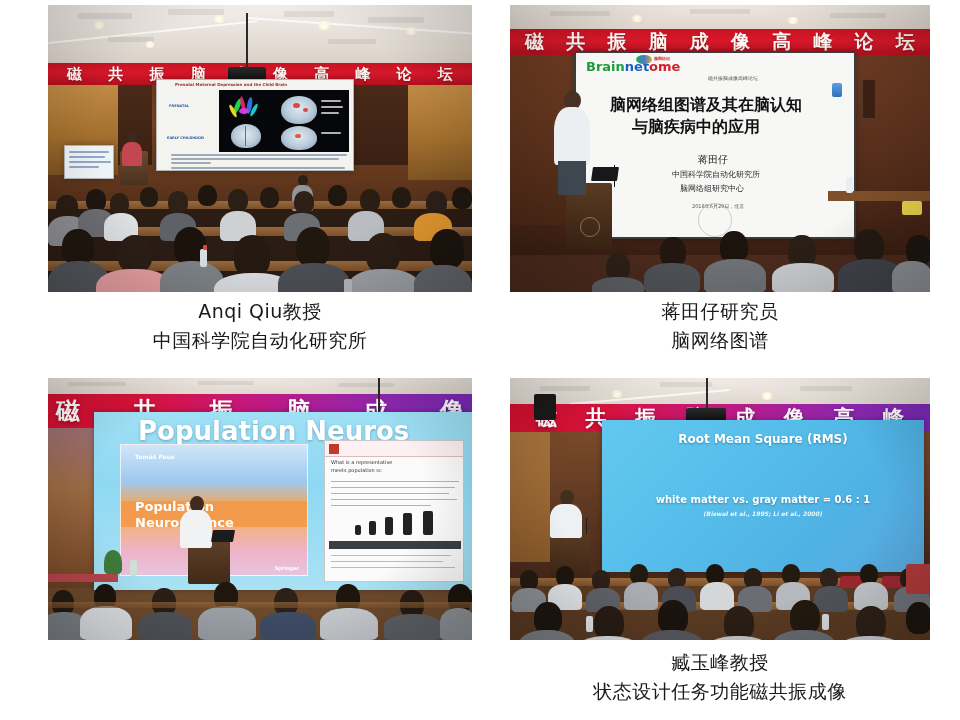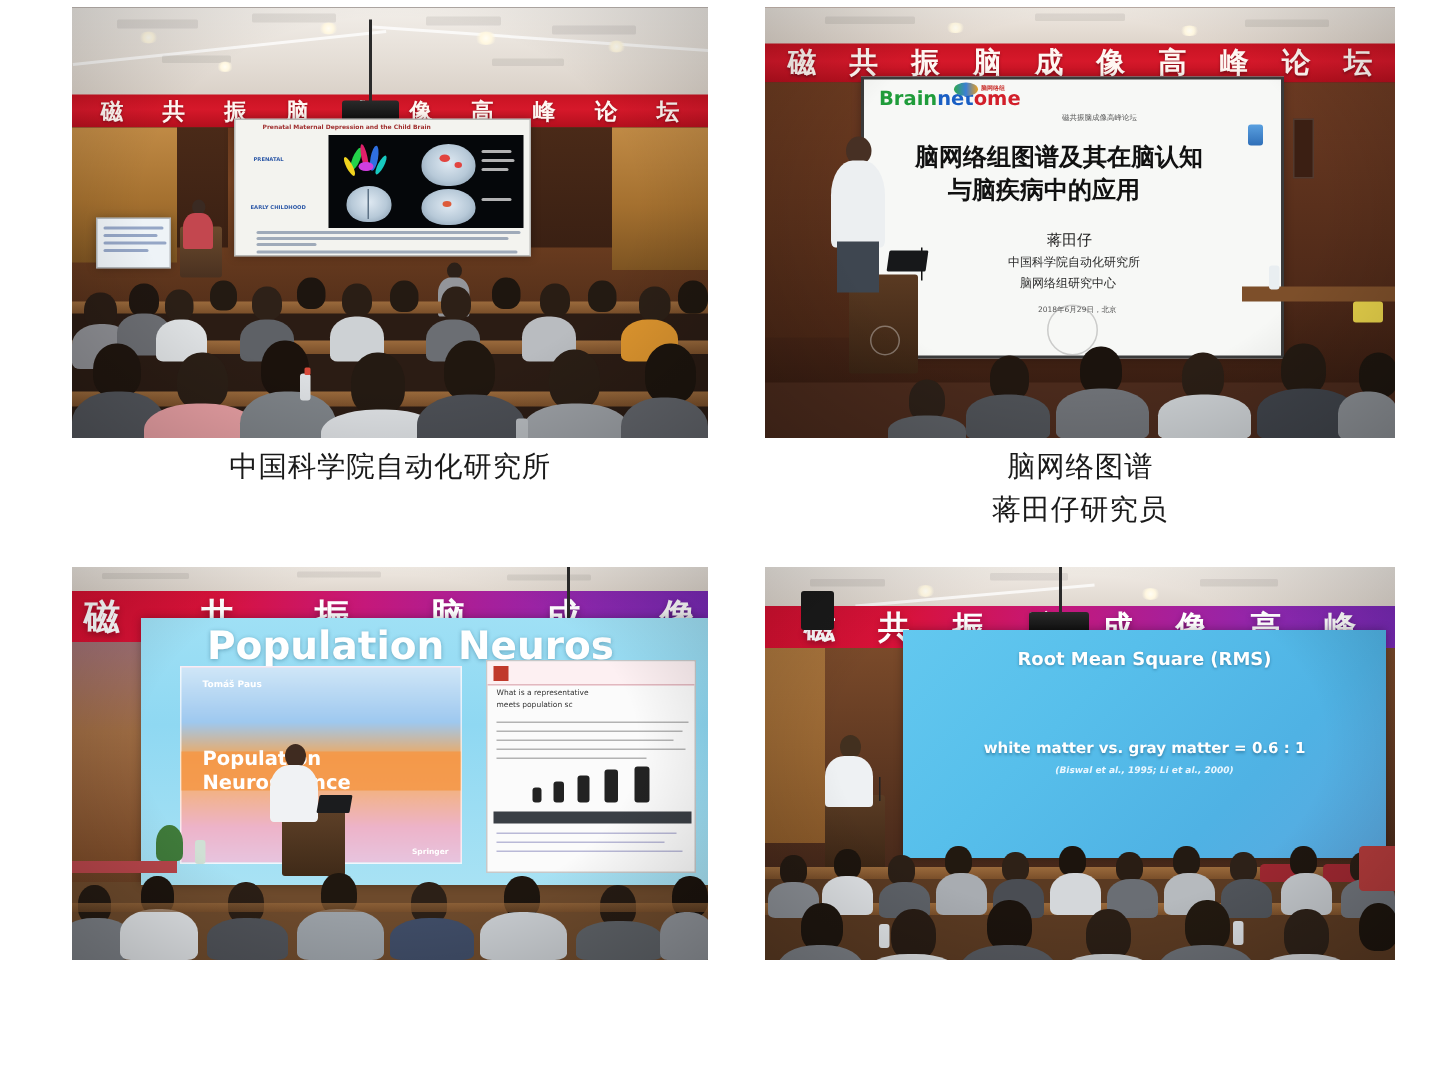--- a/index.html
+++ b/index.html
@@ -360,20 +360,21 @@
         <div style="position:absolute;left:152px;top:66px;width:7px;height:18px;background:#dcdfe2;border-radius:2px;"></div>
         <div style="position:absolute;left:155px;top:62px;width:4px;height:5px;background:#d84a3a;border-radius:1px;"></div>
         <div style="position:absolute;left:296px;top:96px;width:8px;height:18px;background:#b8bcc0;border-radius:2px;"></div>
       </div>
 
       <div class="vignette"></div>
     </div>
   </div>
 
   <div class="caption cap-1">
+    <span class="cap-line">Anqi Qiu教授</span>
     <span class="cap-line">中国科学院自动化研究所</span>
   </div>
 
   <div class="cell cell-2">
     <div class="photo" style="background:#4a2a1c;">
 
       <div class="ceiling" style="height:26px;background:linear-gradient(#efe9e2,#ddd3c9);"></div>
       <div class="ceil-panel" style="left:40px;top:6px;width:60px;height:5px;"></div>
       <div class="ceil-panel" style="left:180px;top:4px;width:60px;height:5px;"></div>
       <div class="ceil-panel" style="left:320px;top:8px;width:56px;height:5px;"></div>
@@ -447,22 +448,22 @@
         <div class="body-blob" style="left:82px;top:76px;width:52px;height:22px;background:#5b5e63;"></div>
       </div>
 
       <div style="position:absolute;right:8px;top:196px;width:20px;height:14px;background:#e6d14a;border-radius:2px;"></div>
 
       <div class="vignette"></div>
     </div>
   </div>
 
   <div class="caption cap-2">
+    <span class="cap-line">蒋田仔研究员</span>
     <span class="cap-line">脑网络图谱</span>
-    <span class="cap-line">蒋田仔研究员</span>
   </div>
 
   <div class="cell cell-3">
     <div class="photo" style="background:#6d4a2c;">
 
       <div class="ceiling" style="height:18px;background:linear-gradient(#efe9e2,#ded5cc);"></div>
       <div class="ceil-panel" style="left:20px;top:4px;width:58px;height:4px;"></div>
       <div class="ceil-panel" style="left:150px;top:3px;width:56px;height:4px;"></div>
       <div class="ceil-panel" style="left:290px;top:5px;width:56px;height:4px;"></div>
 
@@ -638,14 +639,18 @@
         <div style="position:absolute;left:76px;top:62px;width:7px;height:16px;background:#e3e7ea;border-radius:2px;"></div>
         <div style="position:absolute;left:312px;top:60px;width:7px;height:16px;background:#d8dce0;border-radius:2px;"></div>
       </div>
 
       <div style="position:absolute;right:0;top:186px;width:24px;height:30px;background:#b03a3a;border-radius:3px 0 0 3px;"></div>
 
       <div class="vignette"></div>
     </div>
   </div>
 
+  <div class="caption cap-4">
+    <span class="cap-line">臧玉峰教授</span>
+    <span class="cap-line">状态设计任务功能磁共振成像</span>
+  </div>
 
 </div>
 
 </body></html>

